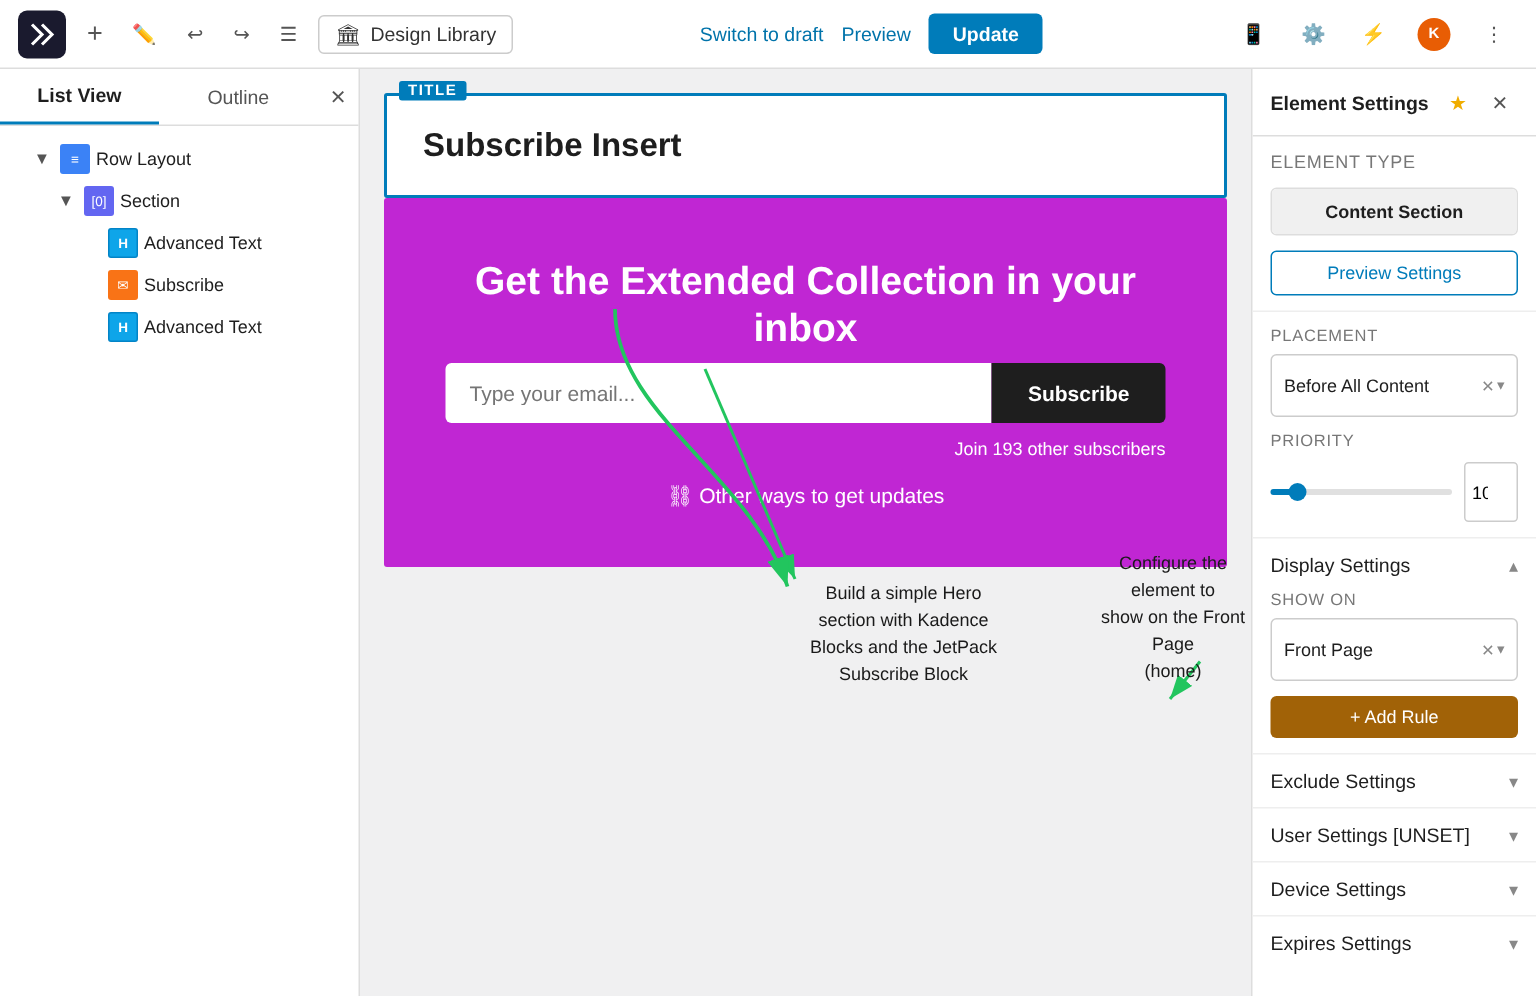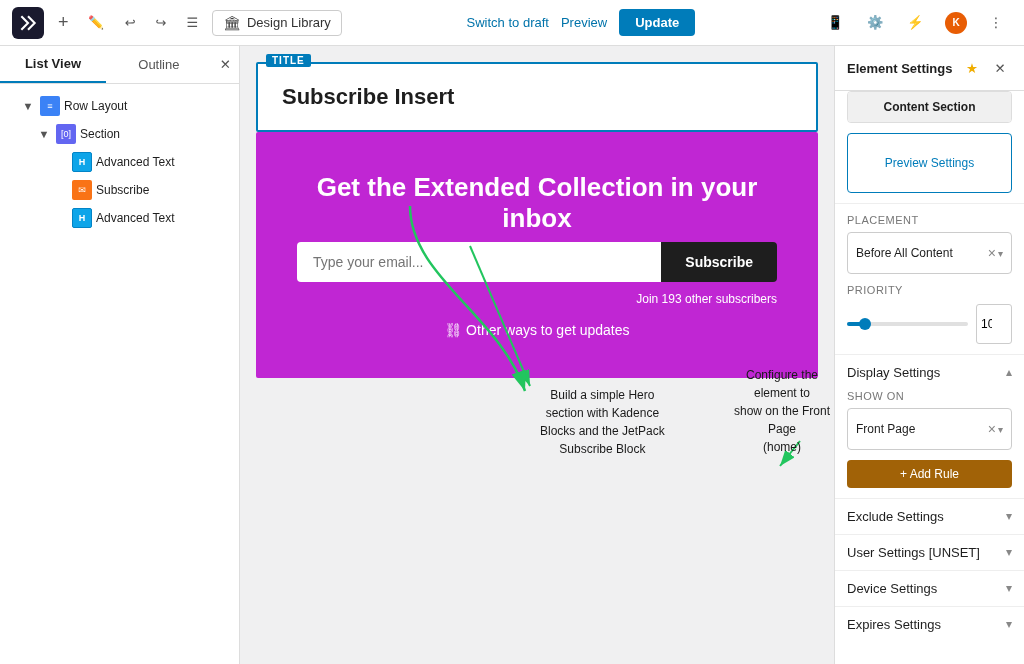--- a/index.html
+++ b/index.html
@@ -65,37 +65,37 @@
     
     .right-panel { width: 190px; background: #fff; border-left: 1px solid #ddd; display: flex; flex-direction: column; overflow-y: auto; flex-shrink: 0; }
     .panel-header { display: flex; align-items: center; justify-content: space-between; padding: 10px 12px; border-bottom: 1px solid #ddd; }
     .panel-title { font-size: 13px; font-weight: 600; color: #1e1e1e; }
     .panel-header-icons { display: flex; gap: 4px; }
     .panel-section { border-bottom: 1px solid #eee; }
     .panel-section-header { padding: 10px 12px; font-size: 12px; color: #777; font-weight: 500; text-transform: uppercase; letter-spacing: 0.5px; }
     .element-type-block { margin: 0 12px 10px; border: 1px solid #ddd; border-radius: 4px; }
     .element-type-item { padding: 8px 12px; font-size: 12px; font-weight: 600; text-align: center; color: #1e1e1e; border-radius: 3px; }
     .element-type-item.active { background: #f0f0f0; }
-    .preview-settings-btn { margin: 0 12px 10px; border: 1px solid #007cba; border-radius: 4px; padding: 22px; text-align: center; font-size: 12px; color: #007cba; cursor: pointer; font-weight: 500; }
+    .preview-settings-btn { margin: 0 12px 10px; border: 1px solid #007cba; border-radius: 4px; padding: 7px; text-align: center; font-size: 12px; color: #007cba; cursor: pointer; font-weight: 500; }
     .placement-section { padding: 10px 12px; }
     .placement-label { font-size: 11px; color: #777; text-transform: uppercase; letter-spacing: 0.5px; margin-bottom: 6px; }
     .placement-select { display: flex; align-items: center; border: 1px solid #ccc; border-radius: 4px; padding: 12px 8px; font-size: 12px; color: #1e1e1e; background: #fff; gap: 12px; }
     .placement-select-text { flex: 1; }
     .placement-select-actions { display: flex; gap: 2px; align-items: center; }
     .select-x { color: #888; font-size: 14px; cursor: pointer; }
     .select-chevron { color: #888; font-size: 10px; cursor: pointer; }
     .priority-section { padding: 0 12px 10px; }
     .priority-label { font-size: 11px; color: #777; text-transform: uppercase; letter-spacing: 0.5px; margin-bottom: 8px; }
     .priority-row { display: flex; align-items: center; gap: 8px; }
     .priority-slider { flex: 1; height: 4px; background: #e0e0e0; border-radius: 2px; position: relative; }
     .priority-slider-fill { width: 15%; height: 100%; background: #007cba; border-radius: 2px; position: relative; }
     .priority-slider-thumb { width: 12px; height: 12px; background: #007cba; border-radius: 50%; position: absolute; right: -6px; top: -4px; }
     .priority-input { width: 36px; border: 1px solid #ccc; border-radius: 3px; padding: 12px 4px; text-align: center; font-size: 12px; }
     .collapsible-section { border-top: 1px solid #eee; }
-    .collapsible-header { display: flex; align-items: flex-start; justify-content: space-between; padding: 10px 12px; cursor: pointer; }
+    .collapsible-header { display: flex; align-items: flex-end; justify-content: space-between; padding: 10px 12px; cursor: pointer; }
     .collapsible-title { font-size: 13px; font-weight: 500; color: #1e1e1e; }
     .collapsible-chevron { color: #888; font-size: 12px; }
     .show-on-section { padding: 0 12px 10px; }
     .add-rule-btn { margin: 0 12px 10px; background: #a16207; color: #fff; border: none; border-radius: 4px; padding: 7px 12px; font-size: 12px; cursor: pointer; display: flex; align-items: center; justify-content: center; gap: 4px; width: calc(100% - 24px); }
 
     .star-btn { color: #f0ad00; }
     .close-btn-panel { color: #555; }
   </style>
 </head>
 <body>
@@ -262,20 +262,21 @@
   <div class="right-panel">
     <div class="panel-header">
       <span class="panel-title">Element Settings</span>
       <div class="panel-header-icons">
         <button class="icon-btn star-btn" style="width:24px;height:24px;">★</button>
         <button class="icon-btn close-btn-panel" style="width:24px;height:24px;">✕</button>
       </div>
     </div>
 
     <div class="panel-section">
+      <div class="panel-section-header">Element Type</div>
       <div class="element-type-block">
         <div class="element-type-item active">Content Section</div>
       </div>
       <div class="preview-settings-btn">Preview Settings</div>
     </div>
 
     <div class="placement-section">
       <div class="placement-label">Placement</div>
       <div class="placement-select">
         <span class="placement-select-text">Before All Content</span>

